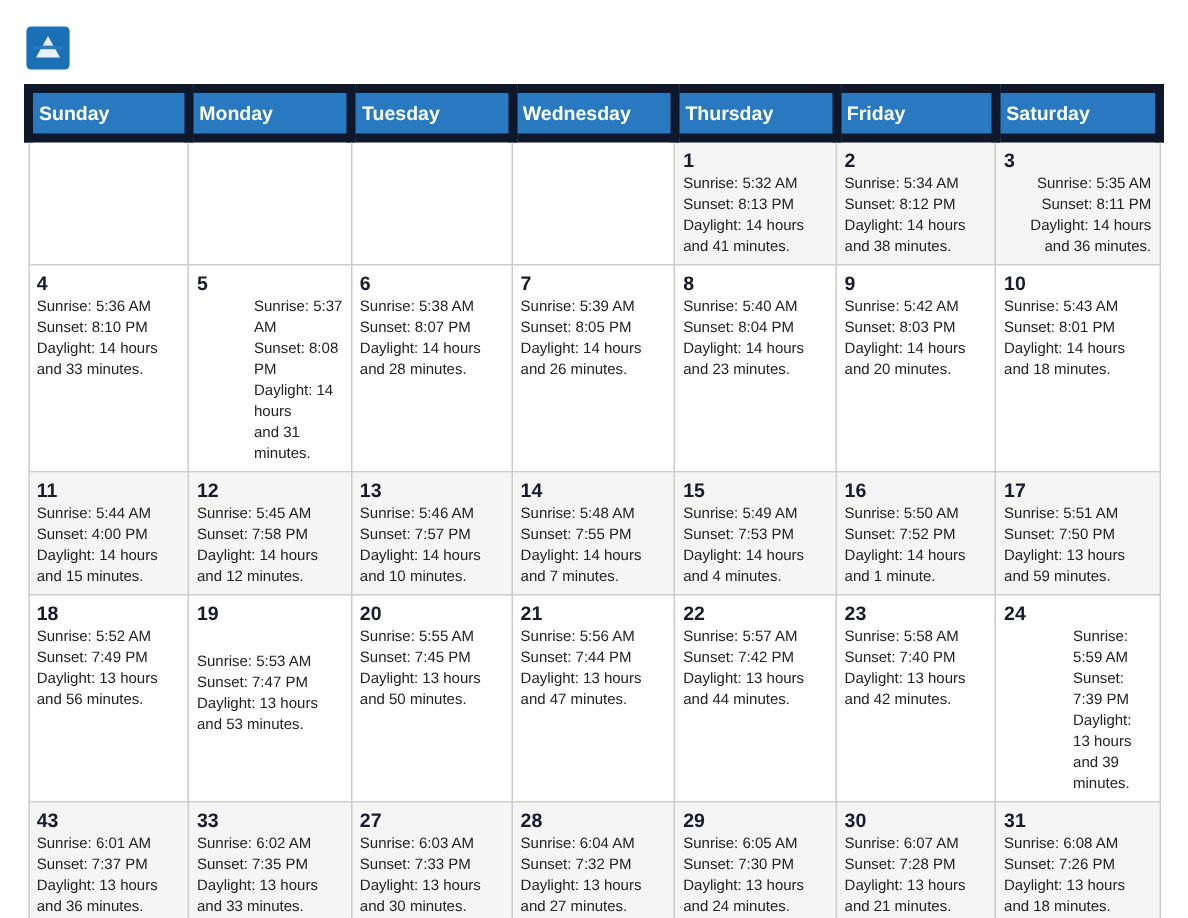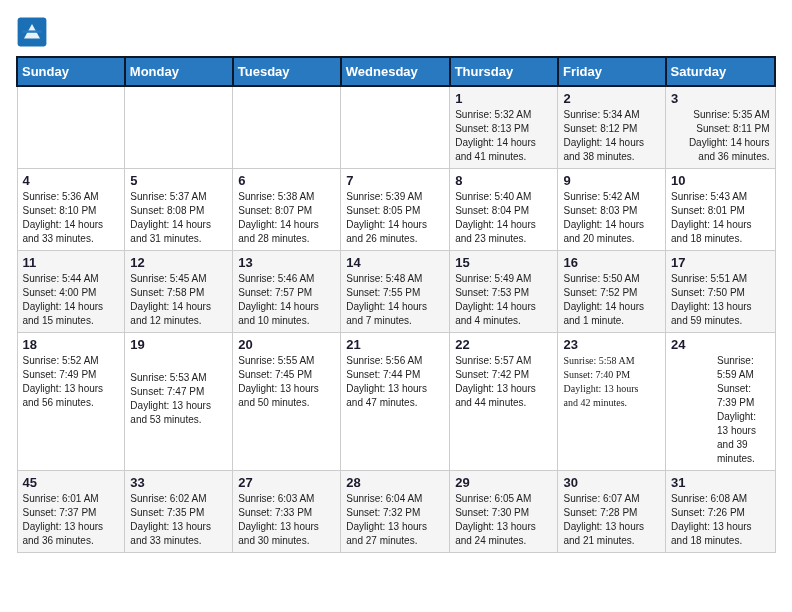--- a/index.html
+++ b/index.html
@@ -51,21 +51,21 @@
       border-collapse: collapse;
       font-size: 11px;
     }
     .calendar thead tr th {
       background-color: #2979c0;
       color: #fff;
       padding: 6px 4px;
       text-align: left;
       font-size: 13px;
       font-weight: bold;
-      border: 2px solid #0f172a;
+      border: 6px solid #0f172a;
     }
     .calendar tbody tr td {
       vertical-align: top;
       padding: 4px 5px;
       border: 1px solid #ccc;
       width: 110px;
       min-height: 80px;
       background: #fff;
     }
     .calendar tbody tr:nth-child(odd) td {
@@ -154,21 +154,21 @@
       <tr>
         <td>
           <span class="day-num">4</span>
           <div class="day-info" style="white-space: pre-line;">Sunrise: 5:36 AM
 Sunset: 8:10 PM
 Daylight: 14 hours
 and 33 minutes.</div>
         </td>
         <td>
           <span class="day-num">5</span>
-          <div class="day-info" style="white-space: pre-line;">Sunrise: 5:37 AM
+          <div class="day-info" style="white-space: pre-line; margin-left: 38px;">Sunrise: 5:37 AM
 Sunset: 8:08 PM
 Daylight: 14 hours
 and 31 minutes.</div>
         </td>
         <td>
           <span class="day-num">6</span>
           <div class="day-info" style="white-space: pre-line;">Sunrise: 5:38 AM
 Sunset: 8:07 PM
 Daylight: 14 hours
 and 28 minutes.</div>
@@ -284,36 +284,36 @@
         </td>
         <td>
           <span class="day-num">22</span>
           <div class="day-info" style="white-space: pre-line;">Sunrise: 5:57 AM
 Sunset: 7:42 PM
 Daylight: 13 hours
 and 44 minutes.</div>
         </td>
         <td>
           <span class="day-num">23</span>
-          <div class="day-info" style="white-space: pre-line; font-family: Liberation Serif, serif;">Sunrise: 5:58 AM
+          <div class="day-info" style="white-space: pre-line;">Sunrise: 5:58 AM
 Sunset: 7:40 PM
 Daylight: 13 hours
 and 42 minutes.</div>
         </td>
         <td>
           <span class="day-num">24</span>
           <div class="day-info" style="white-space: pre-line; margin-left: 46px;">Sunrise: 5:59 AM
 Sunset: 7:39 PM
 Daylight: 13 hours
 and 39 minutes.</div>
         </td>
       </tr>
       <tr>
         <td>
-          <span class="day-num">45</span>
+          <span class="day-num">43</span>
           <div class="day-info" style="white-space: pre-line;">Sunrise: 6:01 AM
 Sunset: 7:37 PM
 Daylight: 13 hours
 and 36 minutes.</div>
         </td>
         <td>
           <span class="day-num">33</span>
           <div class="day-info" style="white-space: pre-line;">Sunrise: 6:02 AM
 Sunset: 7:35 PM
 Daylight: 13 hours

